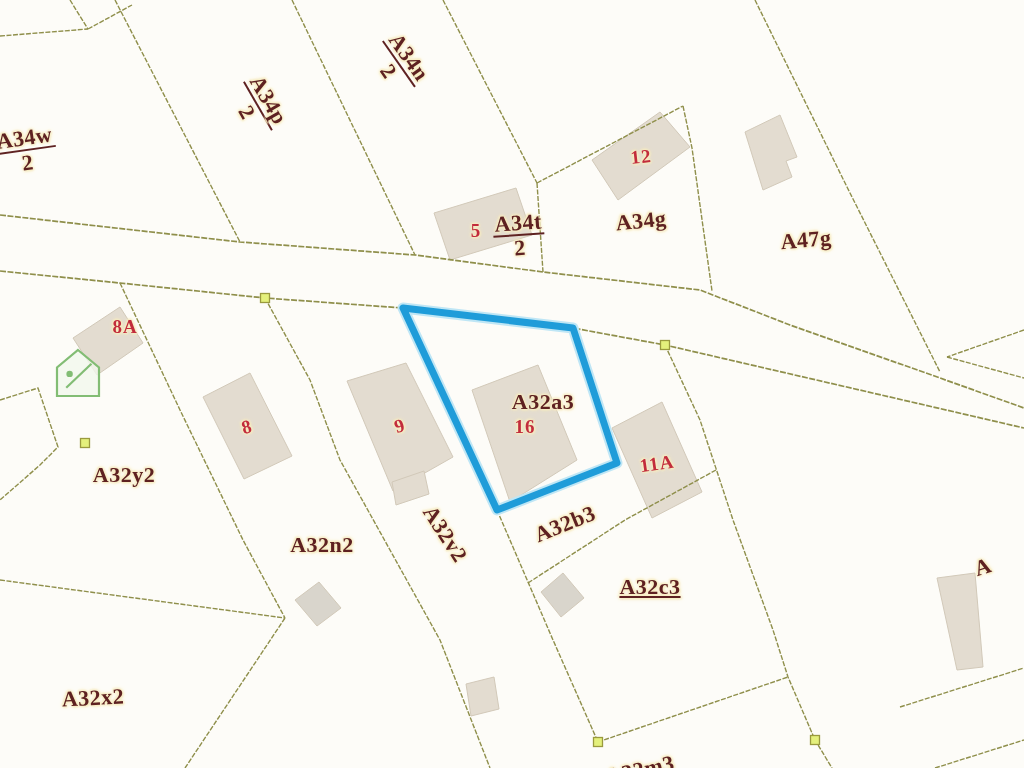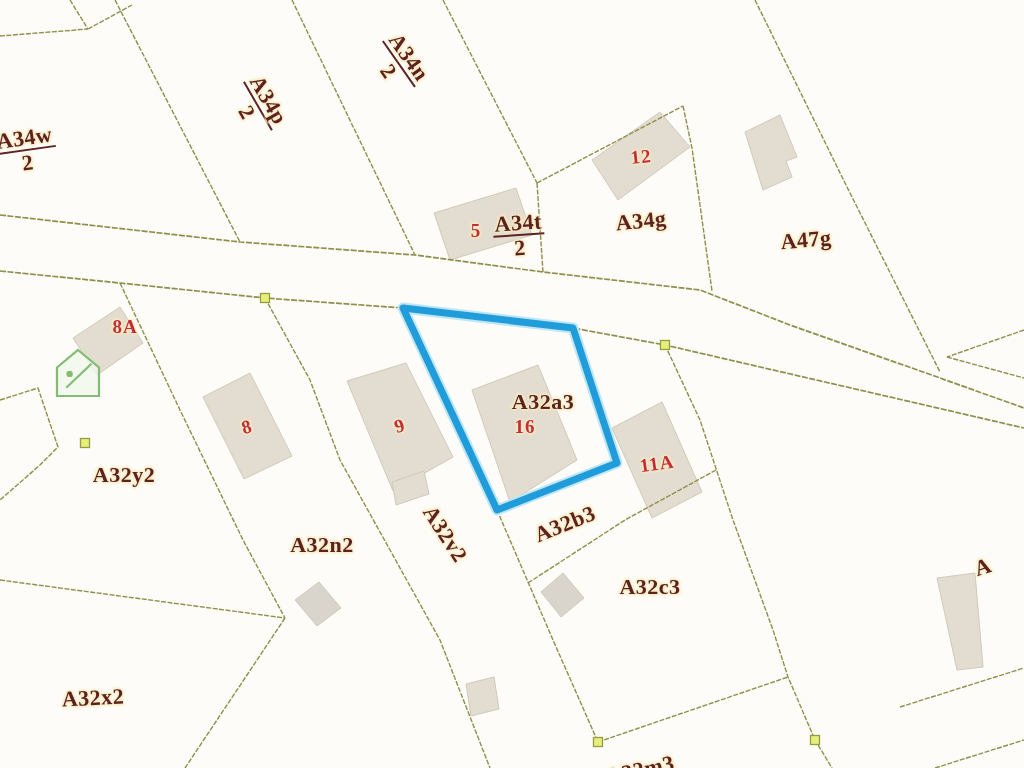--- a/index.html
+++ b/index.html
@@ -101,18 +101,18 @@
       <div class="map-label number" style="left: 125px; top: 327px; transform: translate(-50%, -50%) rotate(0deg);">8A</div>
       <div class="map-label parcel" style="left: 124px; top: 475px; transform: translate(-50%, -50%) rotate(0deg);">A32y2</div>
       <div class="map-label number" style="left: 247px; top: 427px; transform: translate(-50%, -50%) rotate(-15deg);">8</div>
       <div class="map-label number" style="left: 400px; top: 426px; transform: translate(-50%, -50%) rotate(-18deg);">9</div>
       <div class="map-label parcel" style="left: 543px; top: 402px; transform: translate(-50%, -50%) rotate(0deg);">A32a3</div>
       <div class="map-label number" style="left: 525px; top: 427px; transform: translate(-50%, -50%) rotate(0deg);">16</div>
       <div class="map-label number" style="left: 657px; top: 464px; transform: translate(-50%, -50%) rotate(-8deg);">11A</div>
       <div class="map-label parcel" style="left: 565px; top: 524px; transform: translate(-50%, -50%) rotate(-22deg);">A32b3</div>
       <div class="map-label parcel" style="left: 322px; top: 545px; transform: translate(-50%, -50%) rotate(0deg);">A32n2</div>
       <div class="map-label parcel" style="left: 445px; top: 534px; transform: translate(-50%, -50%) rotate(57deg);">A32v2</div>
-      <div class="map-label parcel" style="left: 650px; top: 587px; transform: translate(-50%, -50%) rotate(0deg);">A32c3</div>
+      <div class="map-label parcel" style="left: 650px; top: 587px; transform: translate(-50%, -50%) rotate(0deg); text-decoration: underline;">A32c3</div>
       <div class="map-label parcel" style="left: 93px; top: 698px; transform: translate(-50%, -50%) rotate(-3deg);">A32x2</div>
       <div class="map-label parcel" style="left: 640px; top: 770px; transform: translate(-50%, -50%) rotate(-12deg);">A32m3</div>
       <div class="map-label parcel" style="left: 983px; top: 567px; transform: translate(-50%, -50%) rotate(-18deg);">A</div>
     </div>
 </div>
 
 </body></html>

